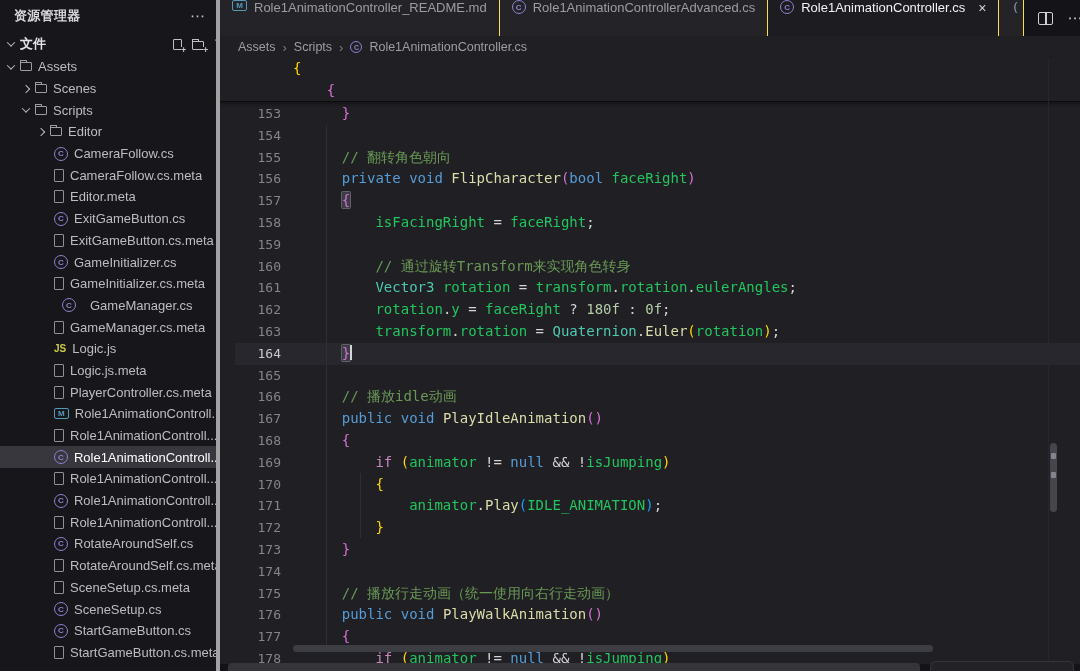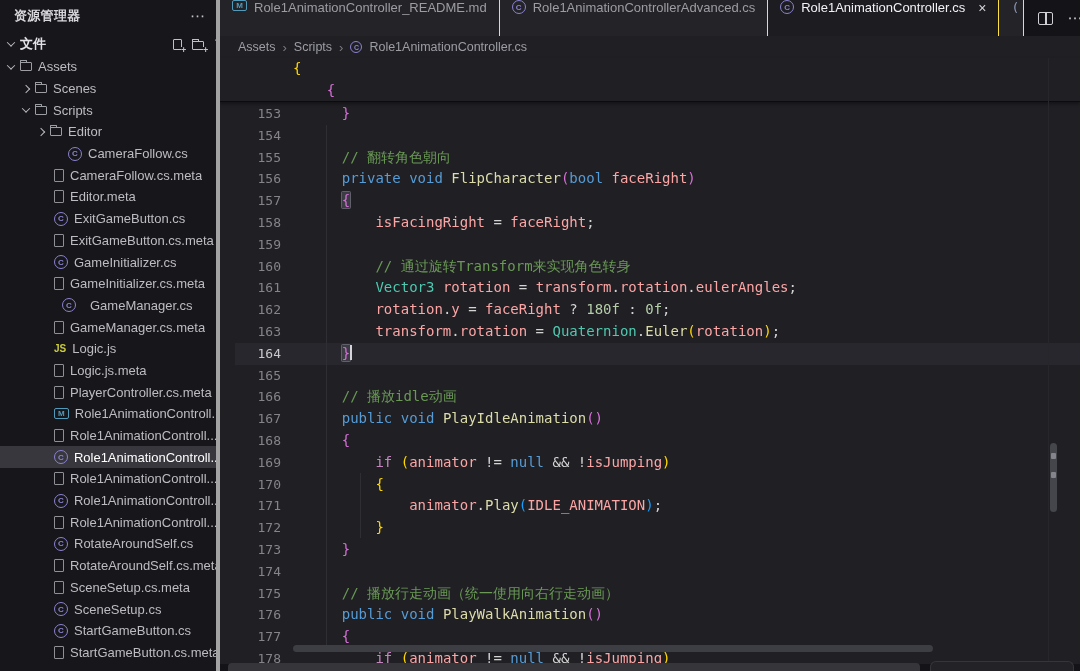--- a/index.html
+++ b/index.html
@@ -62,21 +62,21 @@
   .crumbs .sep{color:#7a7a80;font-size:13px}
   .crumbs .ic-csharp{width:12px;height:12px;font-size:7px}
   .sticky{position:absolute;left:0;top:22px;width:100%;height:44px;border-bottom:1px solid #0c0c0e;box-shadow:0 2px 3px rgba(0,0,0,.35)}
   .codewrap{position:absolute;left:15px;top:67px;width:100%;bottom:0;overflow:hidden}
   .xline{height:21.8px;line-height:21.8px;display:flex;white-space:pre}
   .xline.cur{background:#27272d}
   .gutter{flex:none;width:46px;text-align:right;color:#858589;font-size:13px}
   .xline.cur .gutter{color:#c8c8cc}
   .ltext{flex:1;padding-left:27px}
   .t-kw{color:#569cd6}.t-ctrl{color:#c586c0}.t-fn{color:#dcdcaa}.t-type{color:#4ec9b0}
-  .t-var{color:#fca5a5}.t-num{color:#b5cea8}.t-cmt{color:#6a9955}.t-pun{color:#d4d4d4}
+  .t-var{color:#22c55e}.t-num{color:#b5cea8}.t-cmt{color:#6a9955}.t-pun{color:#d4d4d4}
   .t-b1{color:#ffd700}.t-b2{color:#d670d6}.t-b3{color:#179fff}
   .t-b2m{color:#d670d6;background:#3c3c45;box-shadow:0 0 0 1px #60606a;border-radius:1px}
   .caret{display:inline-block;width:1.5px;height:15px;background:#d4d4da;vertical-align:-2px}
   .guide{position:absolute;width:1px;background:#2e2e35}
   .redge{position:absolute;top:22px;bottom:0;left:828px;width:1px;background:#26262b}
   .vthumb{position:absolute;left:830px;top:407px;width:7px;height:69px;background:#45454c;border-radius:3.5px}
   .vmark{position:absolute;left:1px;width:5px;height:6px;background:#84848c;border-radius:1px}
   .hthumb{position:absolute;left:73px;top:609px;width:640px;height:7px;background:#3d3d44;border-radius:3.5px}
 
   
@@ -117,21 +117,21 @@
         <div class="trow" style="padding-left: 23px;">
           <span class="chev down"></span>
           <span class="tico ic-folder-open" style="margin-left: 6px;"></span>
           <span class="lbl">Scripts</span>
         </div>
         <div class="trow" style="padding-left: 38px;">
           <span class="chev right"></span>
           <span class="tico ic-folder" style="margin-left: 6px;"></span>
           <span class="lbl">Editor</span>
         </div>
-        <div class="trow" style="padding-left: 52px;">
+        <div class="trow" style="padding-left: 38px;">
           <span style="width: 10px;"></span>
           <span class="tico ic-csharp" style="margin-left: 6px;"></span>
           <span class="lbl">CameraFollow.cs</span>
         </div>
         <div class="trow" style="padding-left: 38px;">
           <span style="width: 10px;"></span>
           <span class="tico ic-file" style="margin-left: 6px;"></span>
           <span class="lbl">CameraFollow.cs.meta</span>
         </div>
         <div class="trow" style="padding-left: 38px;">

